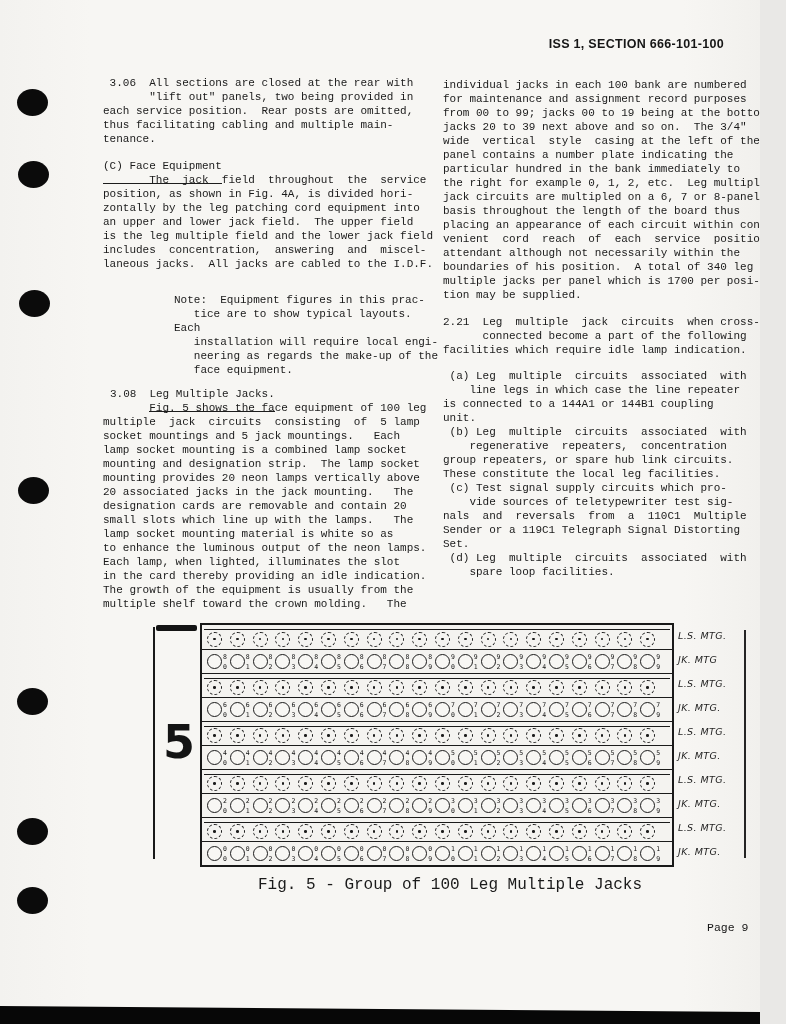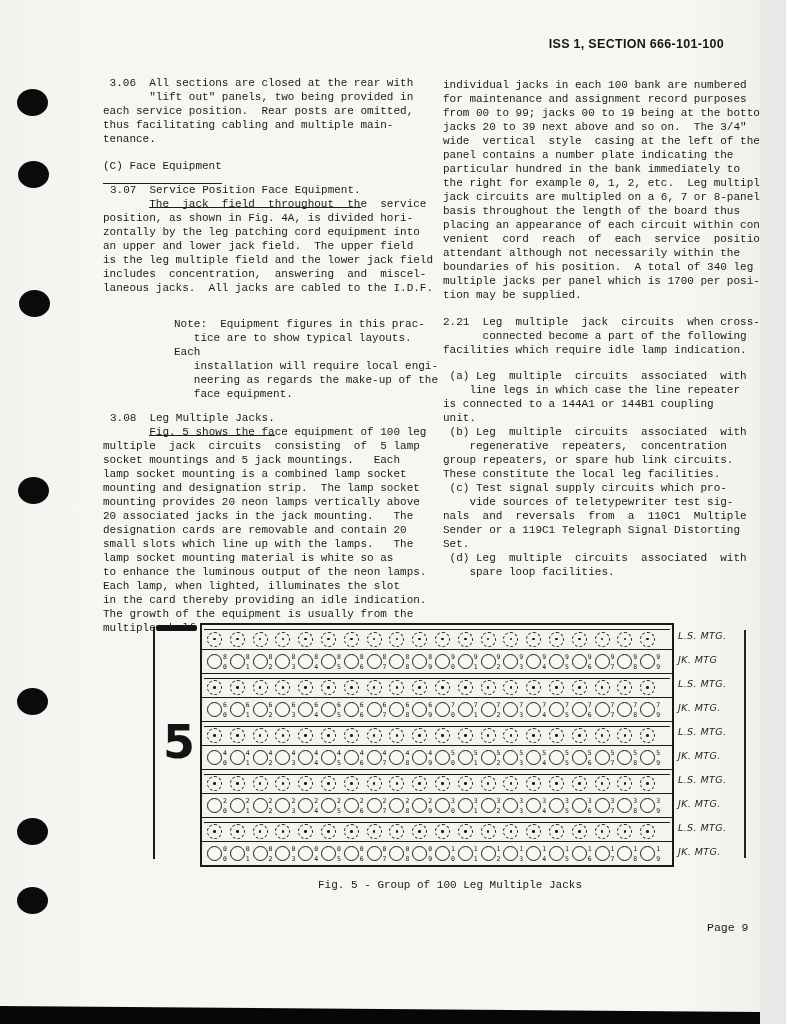--- a/index.html
+++ b/index.html
@@ -39,21 +39,21 @@
   .nums{display:flex;flex-direction:column;margin-left:1px;font-family:"DejaVu Sans Mono",monospace;
         font-size:6.5px;line-height:6.6px;color:#141414;}
   .nums i{font-style:normal;display:block;}
   .nums i:first-child{transform:translateY(-1.5px);}
   .nums i:last-child{transform:translateY(2px);}
   .fig-labels{position:absolute;left:678px;top:1px;width:64px;}
   .fig-label{height:24px;display:flex;align-items:center;font-family:"DejaVu Sans",sans-serif;
              font-style:italic;font-size:9.5px;letter-spacing:0.4px;color:#1d1d1d;}
   .fig-right-line{position:absolute;left:744px;top:8px;width:1.6px;height:228px;background:#242424;}
   .fig-caption{position:absolute;left:170px;top:878px;width:560px;text-align:center;
-               font-size:11px;line-height:14px;color:#1a1a1a;}
+               font-size:16px;line-height:14px;color:#1a1a1a;}
   .page-number{position:absolute;left:707px;top:921px;font-size:11.5px;line-height:14px;color:#161616;}
   .punch-dot{position:absolute;width:31px;height:27px;background:#0b0b0b;border-radius:50%;}
   .bottom-bar{position:absolute;left:-10px;top:1006px;width:812px;height:28px;background:#070707;
               transform:rotate(0.45deg);transform-origin:left top;}
 </style>
 </head>
 <body>
 
 <div class="page">
 
@@ -67,21 +67,20 @@
   <div class="punch-dot" style="left:17px;top:818px"></div>
   <div class="punch-dot" style="left:17px;top:887px"></div>
 
   <div class="col col-left">
     <div class="mono"> 3.06  All sections are closed at the rear with
        "lift out" panels, two being provided in
 each service position.  Rear posts are omitted,
 thus facilitating cabling and multiple main-
 tenance.</div>
     <div class="mono mt13"><span class="underline">(C) Face Equipment</span></div>
-    <div class="para-heading mt10"><span class="pnum">3.07</span><span class="underline">Service Position Face Equipment.</span></div>
     <div class="mono">       The  jack  field  throughout  the  service
 position, as shown in Fig. 4A, is divided hori-
 zontally by the leg patching cord equipment into
 an upper and lower jack field.  The upper field
 is the leg multiple field and the lower jack field
 includes  concentration,  answering  and  miscel-
 laneous jacks.  All jacks are cabled to the I.D.F.</div>
     <div class="mono mt9 note-block">Note:  Equipment figures in this prac-
    tice are to show typical layouts.  Each
    installation will require local engi-

